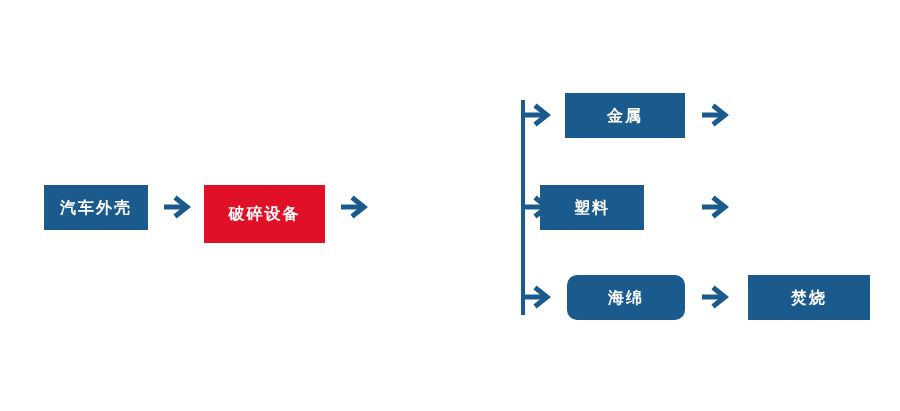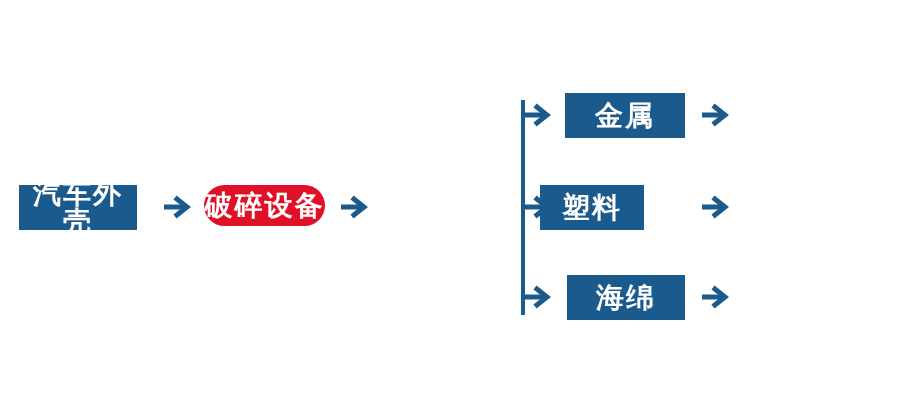--- a/index.html
+++ b/index.html
@@ -14,21 +14,21 @@
     height: 411px;
     background: #ffffff;
     overflow: hidden;
   }
   .node {
     position: absolute;
     display: flex;
     align-items: center;
     justify-content: center;
     color: #ffffff;
-    font-size: 28px;
+    font-size: 16px;
     font-weight: bold;
     letter-spacing: 2px;
     text-align: center;
     line-height: 1;
     box-sizing: border-box;
   }
   .node-blue { background: #1A5A8C; }
   .node-red  { background: #E01126; }
   .arrow {
     position: absolute;
@@ -43,30 +43,30 @@
     width: 4px;
     height: 215px;
     background: #1A5A8C;
   }
 </style>
 </head>
 <body>
 
 <div class="stage">
 
-  <div class="node node-blue" style="left:19px; top:185px; width:118px; height:45px;">汽车外壳</div>
+  <div class="node node-blue" style="left:44px; top:185px; width:104px; height:45px;">汽车外壳</div>
 
   <div class="arrow" style="left:163px; top:195px;">
     <svg viewBox="0 0 28 24" xmlns="http://www.w3.org/2000/svg">
       <path d="M1 12 H21" stroke="#1A5A8C" stroke-width="5" fill="none"></path>
       <path d="M12 2.5 L24 12 L12 21.5" stroke="#1A5A8C" stroke-width="5" fill="none"></path>
     </svg>
   </div>
 
-  <div class="node node-red" style="left:204px; top:185px; width:121px; height:41px;border-radius:22px;">破碎设备</div>
+  <div class="node node-red" style="left:204px; top:185px; width:121px; height:58px;">破碎设备</div>
 
   <div class="arrow" style="left:340px; top:195px;">
     <svg viewBox="0 0 28 24" xmlns="http://www.w3.org/2000/svg">
       <path d="M1 12 H21" stroke="#1A5A8C" stroke-width="5" fill="none"></path>
       <path d="M12 2.5 L24 12 L12 21.5" stroke="#1A5A8C" stroke-width="5" fill="none"></path>
     </svg>
   </div>
 
 
   <div class="vline"></div>
@@ -98,21 +98,22 @@
       <path d="M12 2.5 L24 12 L12 21.5" stroke="#1A5A8C" stroke-width="5" fill="none"></path>
     </svg>
   </div>
 
   <div class="arrow" style="left:523px; top:285px;">
     <svg viewBox="0 0 28 24" xmlns="http://www.w3.org/2000/svg">
       <path d="M1 12 H21" stroke="#1A5A8C" stroke-width="5" fill="none"></path>
       <path d="M12 2.5 L24 12 L12 21.5" stroke="#1A5A8C" stroke-width="5" fill="none"></path>
     </svg>
   </div>
-  <div class="node node-blue" style="left:567px; top:275px; width:118px; height:45px;">海绵</div>
+  <div class="node node-blue" style="left:567px; top:275px; width:118px; height:45px;border-radius:10px;">海绵</div>
   <div class="arrow" style="left:701px; top:285px;">
     <svg viewBox="0 0 28 24" xmlns="http://www.w3.org/2000/svg">
       <path d="M1 12 H21" stroke="#1A5A8C" stroke-width="5" fill="none"></path>
       <path d="M12 2.5 L24 12 L12 21.5" stroke="#1A5A8C" stroke-width="5" fill="none"></path>
     </svg>
   </div>
+  <div class="node node-blue" style="left:748px; top:275px; width:122px; height:45px;">焚烧</div>
 
 </div>
 
 </body></html>

